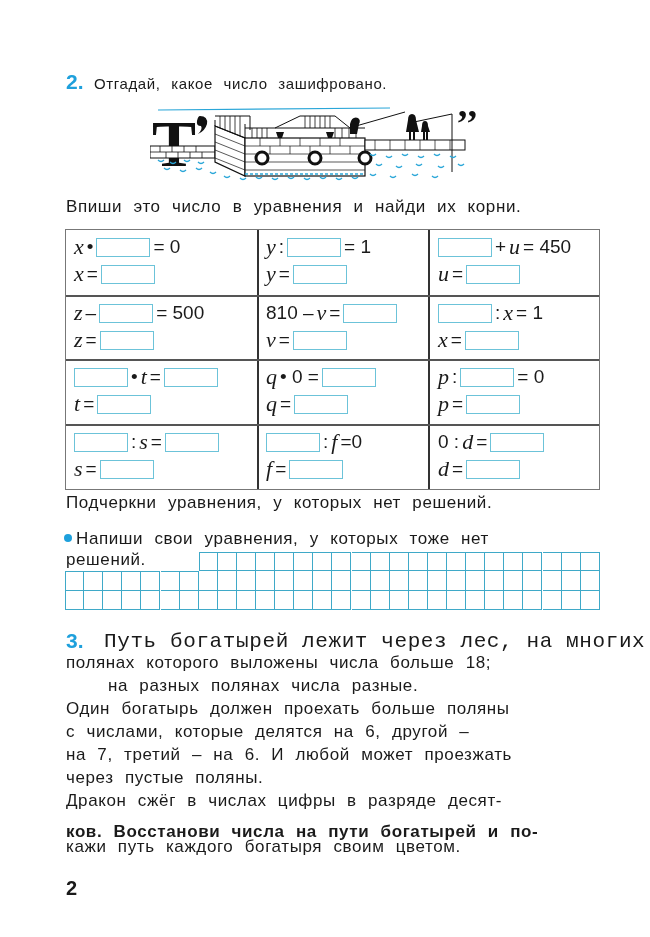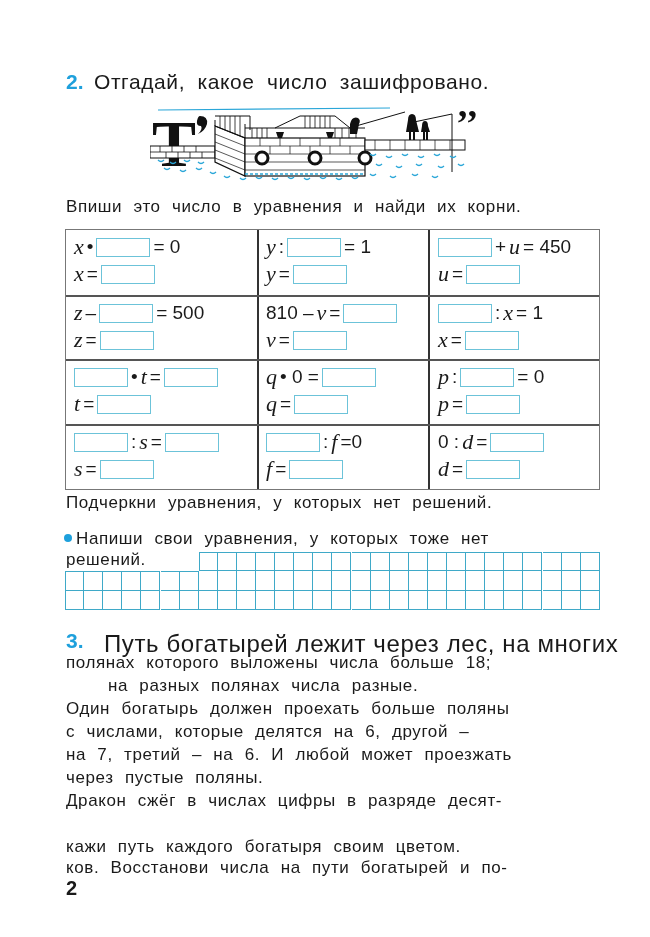--- a/index.html
+++ b/index.html
@@ -1,22 +1,22 @@
 <!DOCTYPE html>
 <html><head>
 <meta charset="utf-8">
 <style>
   html, body { margin:0; padding:0; background:#ffffff; }
   body { width:650px; height:937px; position:relative; overflow:hidden;
          font-family:"Liberation Sans", sans-serif; color:#1a1a1a; }
   .abs { position:absolute; }
   .num { color:#1ea0dc; font-weight:bold; font-size:21px; }
-  .txt { font-size:21px; letter-spacing:0.6px; word-spacing:6px; white-space:nowrap; }
+  .txt { font-size:15px; letter-spacing:0.6px; word-spacing:6px; white-space:nowrap; }
   .line { position:absolute; left:66px; font-size:17px; letter-spacing:0.6px; word-spacing:6px; white-space:nowrap; }
-  .just { position:absolute; left:66px; width:534px; font-size:24px; letter-spacing:0.6px; text-align:justify; text-align-last:justify; white-space:nowrap; display:flex; justify-content:space-between; }
+  .just { position:absolute; left:66px; width:534px; font-size:21px; letter-spacing:0.6px; text-align:justify; text-align-last:justify; white-space:nowrap; display:flex; justify-content:space-between;font-family:Liberation Mono, monospace; }
 
   
   .eqtable { position:absolute; left:65px; top:229px; width:535px; height:261px;
              border:1.5px solid #777; box-sizing:border-box; }
   .vline { position:absolute; top:0; bottom:0; width:1.5px; background:#333; }
   .hline { position:absolute; left:0; right:0; height:1.5px; background:#555; }
   .cell { position:absolute; font-size:19px; }
   .eqrow { position:absolute; left:8px; height:24px; display:flex; align-items:center; white-space:nowrap; }
   .var { font-family:"Liberation Serif", serif; font-style:italic; font-size:22px; }
   .op { font-size:19px; margin:0 3px; }
@@ -414,16 +414,16 @@
   <span class="num">3.</span>
 </div>
 <div class="just" style="top:630px; left:104px; width:496px;">Путь богатырей лежит через лес, на многих</div>
 <div class="line" style="top:653px;">полянах которого выложены числа больше 18;</div>
 <div class="line" style="top:676px;margin-left:42px;">на разных полянах числа разные.</div>
 <div class="line" style="top:699px;">Один богатырь должен проехать больше поляны</div>
 <div class="line" style="top:722px;">с числами, которые делятся на 6, другой –</div>
 <div class="line" style="top:745px;">на 7, третий – на 6. И любой может проезжать</div>
 <div class="line" style="top:768px;">через пустые поляны.</div>
 <div class="line" style="top:791px;">Дракон сжёг в числах цифры в разряде десят-</div>
-<div class="line" style="top:858px;">ков. Восстанови числа на пути богатырей и по-</div>
+<div class="line" style="top:822px;font-weight:bold;">ков. Восстанови числа на пути богатырей и по-</div>
 <div class="line" style="top:837px;">кажи путь каждого богатыря своим цветом.</div>
 
 <div class="abs" style="left:66px; top:877px; font-size:20px; font-weight:bold;">2</div>
 
 </body></html>

